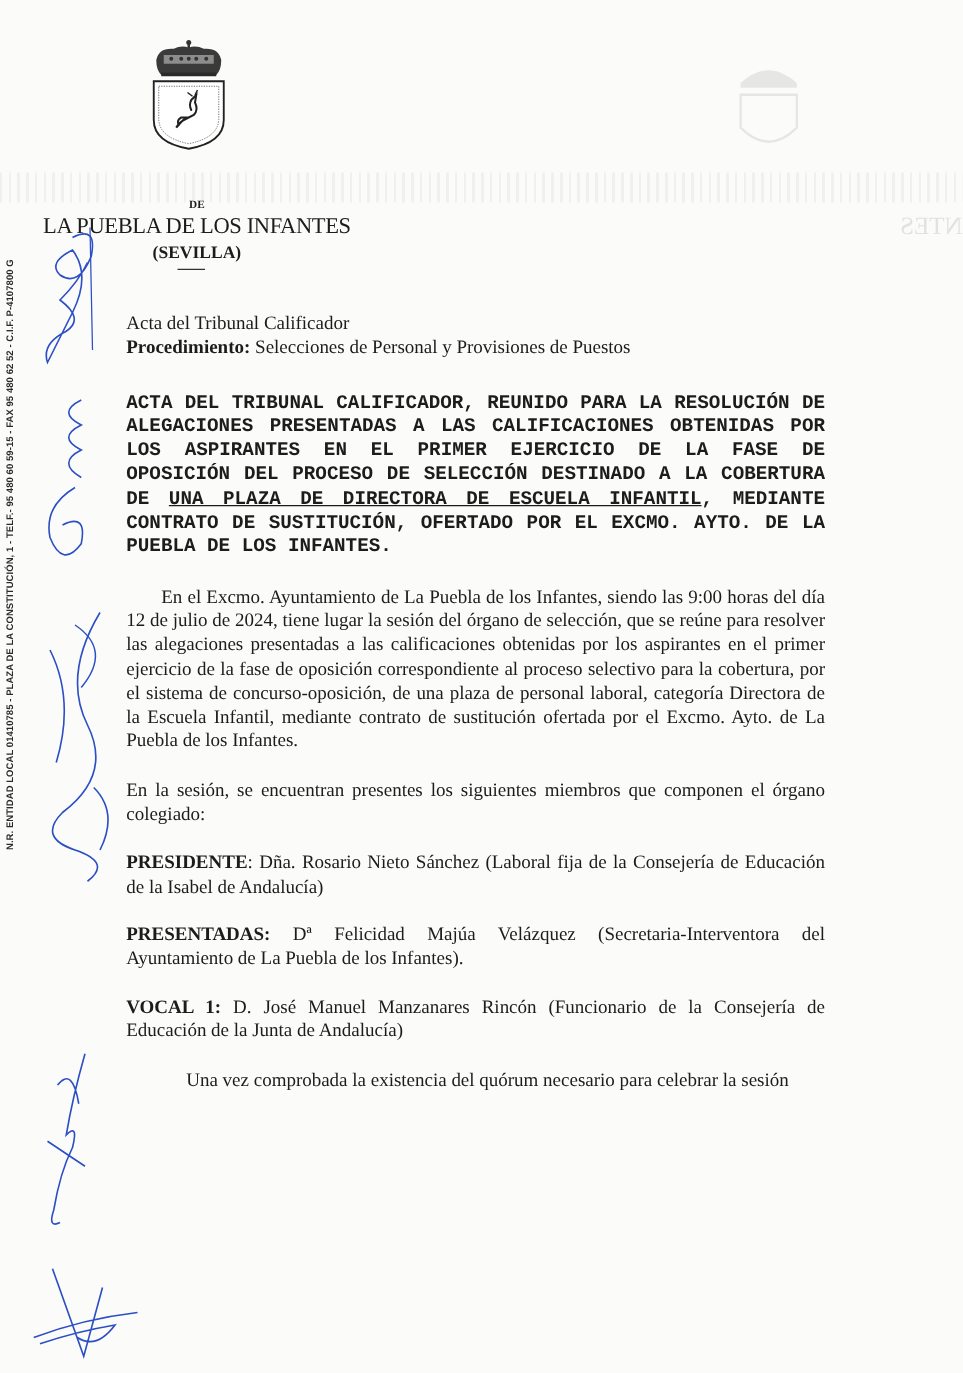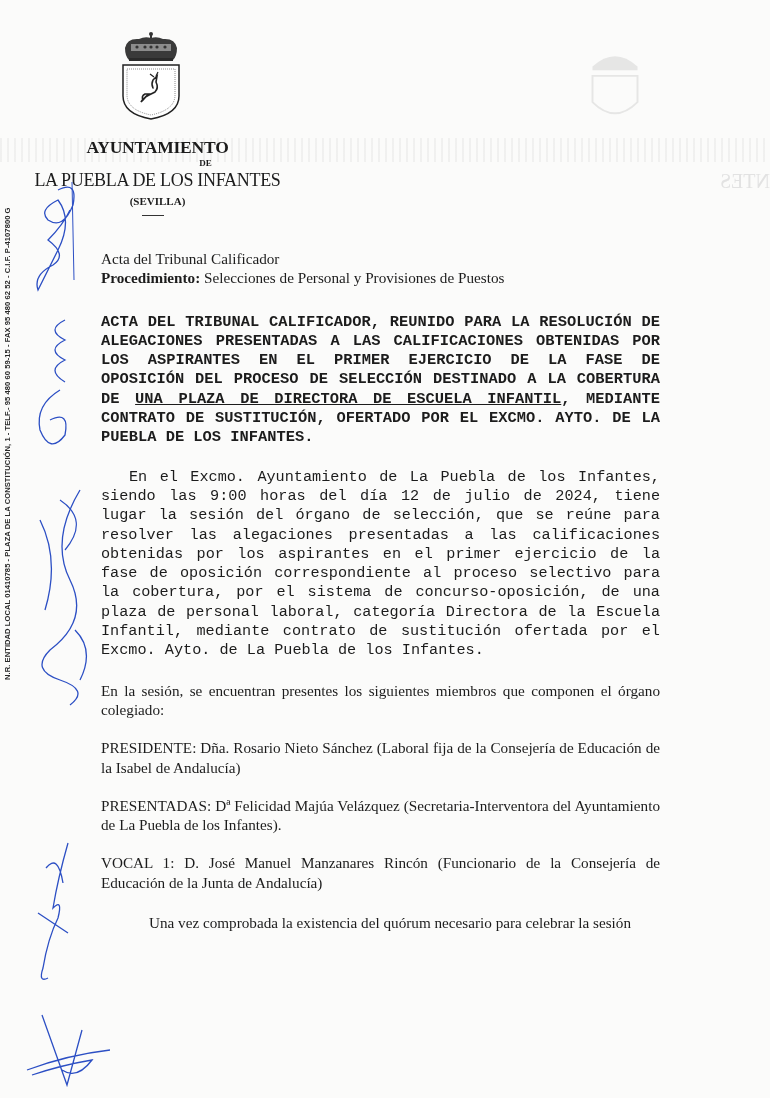--- a/index.html
+++ b/index.html
@@ -19,40 +19,40 @@
   }
   .ghost-logo {
     position: absolute; left: 585px; top: 38px; width: 60px; height: 85px; opacity: 0.12;
     transform: scaleX(-1);
   }
   .ghost-title { position: absolute; left: 720px; top: 170px; transform: scaleX(-1); color:#e2e2e2; font-size:20px; white-space:nowrap; }
 
   
   .logo { position: absolute; left: 119px; top: 30px; width: 64px; height: 90px; }
   .h-ayto { position: absolute; left: 0; width: 315px; top: 137px; text-align: center; font-size: 17.5px; font-weight: bold; letter-spacing: -0.2px; }
-  .h-de { position: absolute; left: 0; width: 315px; top: 158px; text-align: center; font-size: 9px; font-weight: bold; margin-left: 48px; }
+  .h-de { position: absolute; left: 0; width: 315px; top: 158px; text-align: center; font-size: 9px; font-weight: bold; }
   .h-town { position: absolute; left: 0; width: 315px; top: 170px; text-align: center; font-size: 18px; letter-spacing: -0.3px; }
-  .h-prov { position: absolute; left: 0; width: 315px; top: 195px; text-align: center; font-size: 11px; font-weight: bold; }
+  .h-prov { position: absolute; left: 0; width: 315px; top: 195px; text-align: center; font-size: 14px; font-weight: bold; }
   .h-rule { position: absolute; left: 142px; top: 215px; width: 22px; height: 1px; background: #333; }
 
   
   .content { position: absolute; left: 101px; top: 249px; width: 559px; font-size: 15.2px; line-height: 19.3px; }
   .meta-title { font-weight: normal; }
   .meta-line b { font-weight: bold; }
   .act-title {
     margin-top: 25px; font-weight: bold; text-align: justify; text-align-last: left;
     font-size: 15.4px; line-height: 19.3px; font-family: Liberation Mono, monospace;
   }
   .act-title u { text-decoration: underline; }
   p { margin: 0; text-align: justify; }
   .para { margin-top: 20px; }
-  .indent { text-indent: 28px; font-family: Liberation Mono, monospace; }
+  .indent { text-indent: 28px; }
   .indent-big { text-indent: 48px; margin-top: 21px; }
   .member { margin-top: 19px; }
-  .member b { font-weight: normal; margin-top: 24px; }
+  .member b { font-weight: bold; margin-top: 24px; }
 
   
   .side-text {
     position: absolute; left: 3px; top: 680px; transform-origin: 0 0; transform: rotate(-90deg);
     font-family: "Liberation Sans", "DejaVu Sans", sans-serif; font-size: 7.6px; font-weight: bold;
     white-space: nowrap; color: #2a2a2a; letter-spacing: 0.05px;
   }
   .signature { position: absolute; pointer-events: none; }
 </style>
 </head>
@@ -80,21 +80,20 @@
       <circle cx="46" cy="17" r="1.6" fill="#333"></circle>
     <rect x="10" y="28" width="44" height="3" fill="#2a2a2a"></rect>
 
     <path d="M4 35 L60 35 L60 66 Q60 84 32 89 Q4 84 4 66 Z" fill="#fff" stroke="#222" stroke-width="1.5"></path>
     <path d="M8 39 L56 39 L56 65 Q56 80 32 85 Q8 80 8 65 Z" fill="none" stroke="#444" stroke-width="0.6" stroke-dasharray="1 1"></path>
 
     <path d="M34 50 L38 46 L37 52 Q40 58 36 62 L30 65 Q24 68 22 72 L24 70 Q27 66 30 64 L26 64 Q22 66 24 70 M34 50 Q32 54 34 58" fill="none" stroke="#222" stroke-width="1.6" stroke-linecap="round"></path>
     <path d="M35 47 L31 44 M37 46 L39 42" stroke="#222" stroke-width="1.2"></path>
   </svg>
 
-  <div class="h-ayto">AYUNTAMIENTO</div>
   <div class="h-de">DE</div>
   <div class="h-town">LA PUEBLA DE LOS INFANTES</div>
   <div class="h-prov">(SEVILLA)</div>
   <div class="h-rule"></div>
 
   <div class="content">
     <div class="meta-title">Acta del Tribunal Calificador</div>
     <div class="meta-line">
       <b>Procedimiento:</b>
       <span>Selecciones de Personal y Provisiones de Puestos</span>

